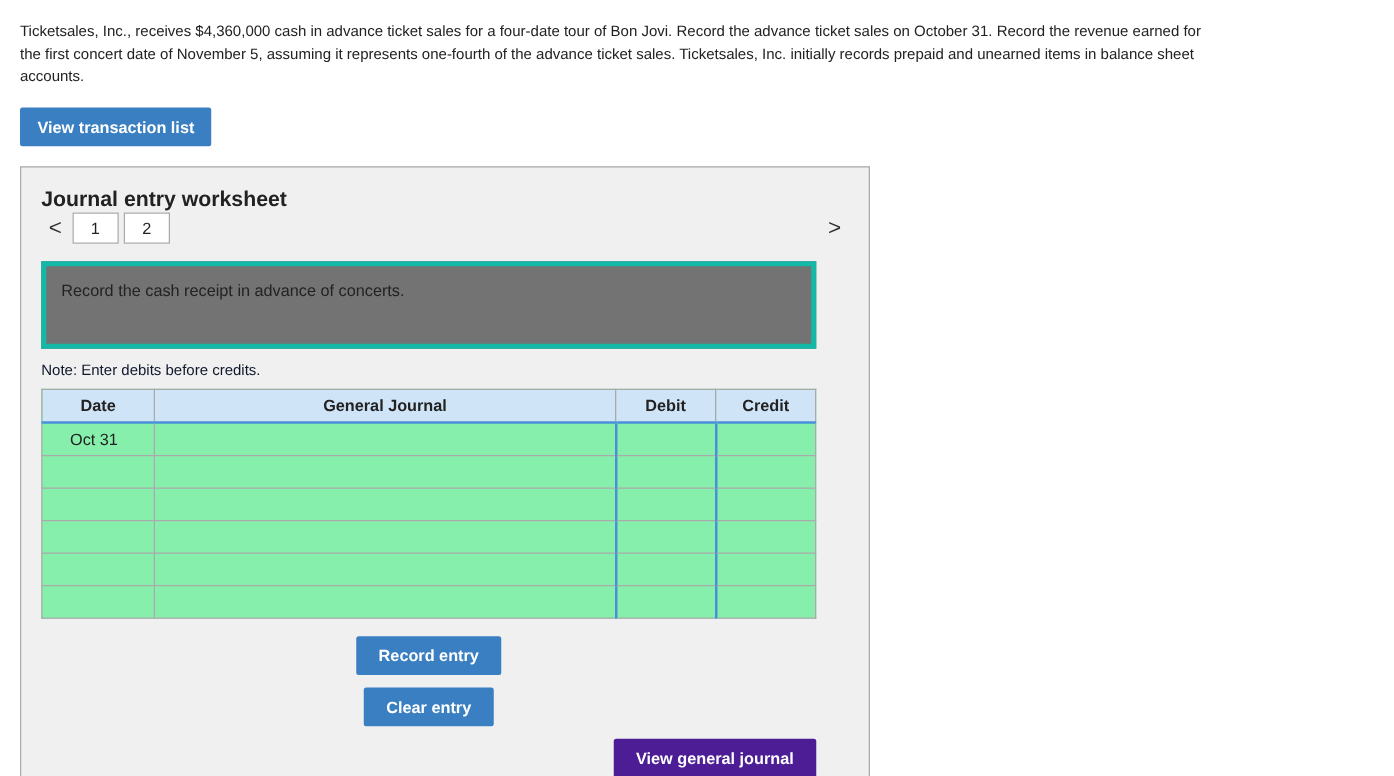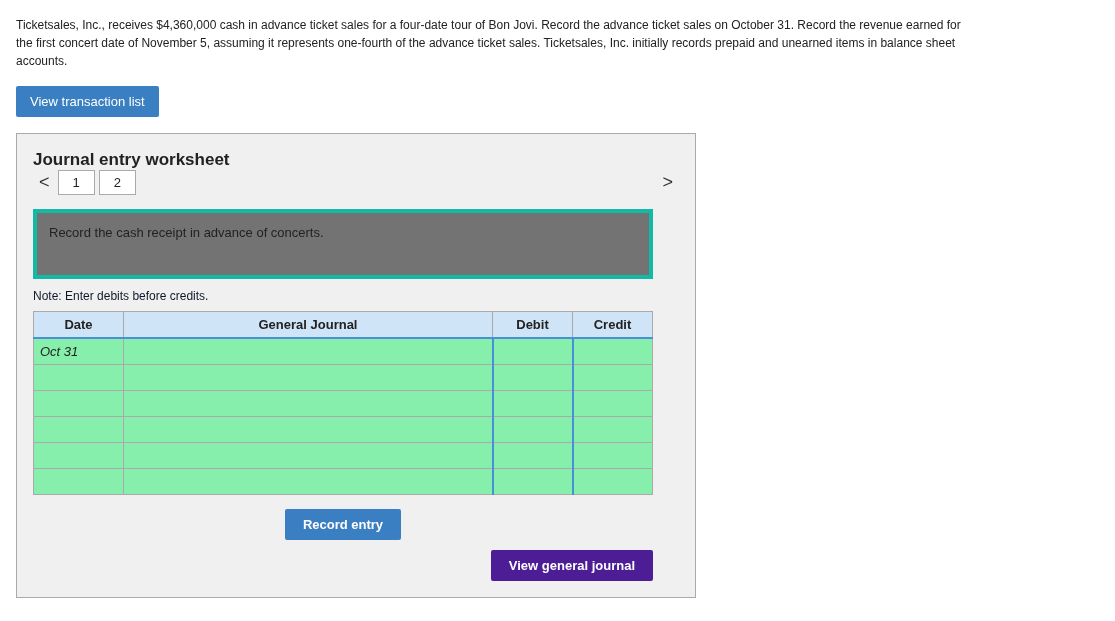--- a/index.html
+++ b/index.html
@@ -17,21 +17,21 @@
       line-height: 1.5;
       max-width: 950px;
       margin-bottom: 16px;
     }
     .view-transaction-btn {
       background-color: #3a7fc1;
       color: #fff;
       border: none;
       padding: 8px 14px;
       font-size: 13px;
-      font-weight: normal;
+      font-weight: bold;
       cursor: pointer;
       margin-bottom: 16px;
       border-radius: 2px;
     }
     .worksheet-container {
       border: 1px solid #aaa;
       background: #f0f0f0;
       padding: 16px;
       max-width: 680px;
     }
@@ -108,24 +108,23 @@
     .journal-table td input {
       width: 100%;
       height: 100%;
       border: none;
       outline: none;
       padding: 2px 6px;
       font-size: 13px;
       background: transparent;
     }
     .journal-table td.date-cell {
-      padding: 2px 6px;
+      padding: 2px 22px;
       font-size: 13px;
       vertical-align: middle;
-      font-style: italic;
     }
     .journal-table tr:first-child td {
       border-top: 2px solid #4a90d9;
     }
     .journal-table tr td:nth-child(3),
     .journal-table tr td:nth-child(4) {
       border-left: 2px solid #4a90d9;
     }
     .bottom-btns {
       display: flex;
@@ -235,18 +234,19 @@
         <td class="date-cell"></td>
         <td><input type="text" style=""></td>
         <td><input type="text" style=""></td>
         <td><input type="text" style=""></td>
       </tr>
     </tbody>
   </table>
 
   <div class="bottom-btns">
     <button class="record-btn">Record entry</button>
+    <button class="clear-btn">Clear entry</button>
     <button class="view-journal-btn">View general journal</button>
   </div>
 </div>
 
 
 
 
 </body></html>

